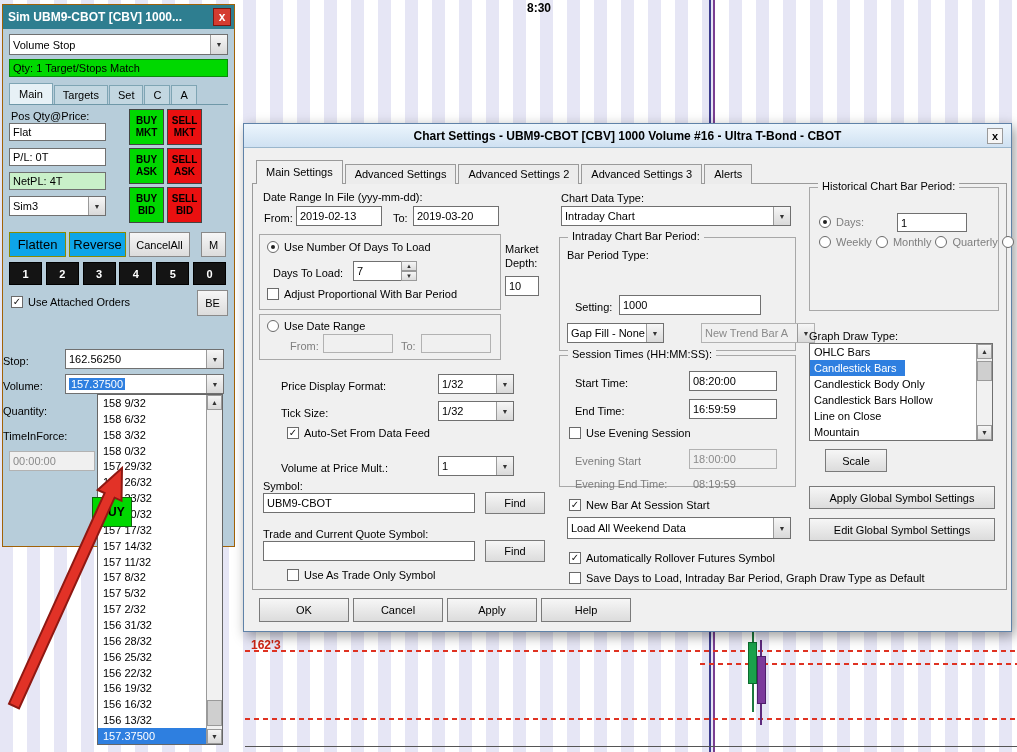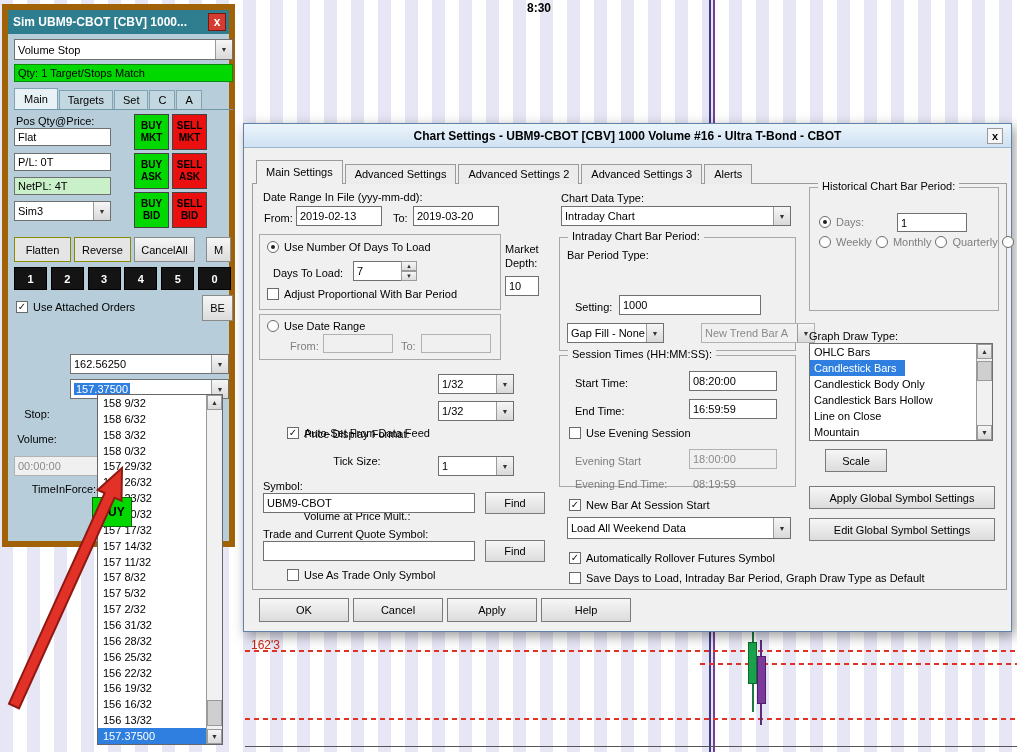--- a/index.html
+++ b/index.html
@@ -1,29 +1,29 @@
 <!DOCTYPE html>
 <html><head>
 <meta charset="utf-8">
 <style>
   *{margin:0;padding:0;box-sizing:border-box;}
   body{font-family:"Liberation Sans",sans-serif;background:#777;}
   #screen{position:relative;width:1017px;height:752px;overflow:hidden;background:#fff;font-size:11px;color:#000;}
   .abs{position:absolute;}
   .lbl{position:absolute;white-space:nowrap;font-size:11px;line-height:14px;}
-  .lbl.r{text-align:center;margin-top:48px;}
+  .lbl.r{text-align:left;}
   .gray{color:#7e7e7e;}
   .stripes{position:absolute;inset:0;z-index:0;
     background:repeating-linear-gradient(90deg,#e6e6f5 0px,#e6e6f5 13px,#ffffff 13px,#ffffff 27px);}
   .vline{position:absolute;top:0;bottom:0;z-index:1;}
   .dash{position:absolute;height:2px;z-index:1;
     background:repeating-linear-gradient(90deg,#df3222 0 5px,transparent 5px 9px);}
   
   .panel{position:absolute;left:2px;top:4px;width:233px;height:543px;background:#b7cdda;
-    border:6px solid #a16207;z-index:10;}
+    border:1px solid #a16207;z-index:10;}
   .ptitle{position:absolute;left:0;top:0;width:100%;height:24px;background:#2e7e90;color:#fff;
     font-weight:bold;font-size:12px;display:flex;align-items:center;padding:0 5px;}
   .ptitle span{max-width:200px;overflow:hidden;white-space:nowrap;}
   .pclose{position:absolute;right:3px;top:3px;width:18px;height:18px;background:#d43c30;
     border:1px solid #7d1610;color:#fff;font-weight:bold;display:flex;align-items:center;
     justify-content:center;font-size:12px;cursor:pointer;}
   .banner{position:absolute;background:#00d800;color:#000;display:flex;align-items:center;
     padding:0 3px;border:1px solid #0a8a0a;}
   .ptabs{position:absolute;display:flex;align-items:flex-end;border-bottom:1px solid #6f98a8;}
   .ptab{padding:3px 8px;background:#c3d7e1;border:1px solid #7fa5b4;border-bottom:none;
@@ -37,22 +37,22 @@
   .combo .cv{flex:1;display:flex;align-items:center;padding:0 3px;overflow:hidden;white-space:nowrap;}
   .combo .ca{width:17px;background:linear-gradient(#f6f6f6,#d9d9d9);border-left:1px solid #9a9a9a;
     display:flex;align-items:center;justify-content:center;font-size:7px;color:#333;cursor:pointer;}
   .combo.dis{background:#f0f0f0;border-color:#b2b2b2;margin-left:32px;}
   .combo.dis .cv{color:#8a8a8a;}
   .hl{background:#2e7fe0;color:#fff;padding:0 2px;}
   .tbtn{position:absolute;display:flex;align-items:center;justify-content:center;text-align:center;
     font-weight:bold;font-size:10px;line-height:12px;border:1px solid #444;cursor:pointer;white-space:normal;}
   .tbtn.g{background:#00d800;}
   .tbtn.rd{background:#ea1010;}
-  .ybtn{position:absolute;background:#e5e5e5;border:1px solid #8a8a00;display:flex;align-items:center;
-    justify-content:center;font-size:11px;cursor:pointer;}
+  .ybtn{position:absolute;background:#0ea5e9;border:1px solid #8a8a00;display:flex;align-items:center;
+    justify-content:center;font-size:13px;cursor:pointer;}
   .gbtn{position:absolute;background:linear-gradient(#f6f6f6,#dcdcdc);border:1px solid #8a8a8a;
     display:flex;align-items:center;justify-content:center;font-size:11px;cursor:pointer;}
   .qtyrow{position:absolute;display:flex;justify-content:space-between;}
   .qbtn{width:33px;height:23px;background:#141414;color:#fff;font-weight:bold;display:flex;
     align-items:center;justify-content:center;border:1px solid #000;cursor:pointer;}
   .chk{position:absolute;display:flex;align-items:center;gap:5px;white-space:nowrap;font-size:11px;cursor:pointer;}
   .cbox{width:12px;height:12px;min-width:12px;border:1px solid #6a6a6a;background:#fff;display:flex;
     align-items:center;justify-content:center;font-size:10px;line-height:10px;color:#111;}
   .rad{position:absolute;display:flex;align-items:center;gap:5px;white-space:nowrap;font-size:11px;cursor:pointer;}
   .rcir{width:12px;height:12px;min-width:12px;border:1px solid #6a6a6a;border-radius:50%;background:#fff;position:relative;}
@@ -105,21 +105,21 @@
 
 <div id="screen">
 
   <div class="stripes"></div>
   <div class="lbl" style="left:527px;top:1px;font-weight:bold;font-size:12px;z-index:1">8:30</div>
   <div class="vline" style="left:709px;width:2px;background:#3c3c8e"></div>
   <div class="vline" style="left:713px;width:2px;background:#7a3f92"></div>
   <div class="dash" style="left:245px;top:650px;width:772px"></div>
   <div class="dash" style="left:700px;top:663px;width:317px"></div>
   <div class="dash" style="left:245px;top:718px;width:772px"></div>
-  <div class="lbl" style="left:251px;top:638px;color:#cf2413;font-weight:normal;font-size:12px;z-index:1">162'3</div>
+  <div class="lbl" style="left:251px;top:638px;color:#cf2413;font-weight:bold;font-size:12px;z-index:1">162'3</div>
   <div class="abs" style="left:752px;top:632px;width:2px;height:80px;background:#1d7a3e;z-index:1"></div>
   <div class="abs" style="left:748px;top:642px;width:9px;height:42px;background:#1aa14b;border:1px solid #0c6b2e;z-index:1"></div>
   <div class="abs" style="left:760px;top:640px;width:2px;height:85px;background:#5d2a7e;z-index:1"></div>
   <div class="abs" style="left:757px;top:656px;width:9px;height:48px;background:#7b3a9c;border:1px solid #4e1f6b;z-index:1"></div>
   <div class="abs" style="left:245px;top:746px;width:772px;height:1px;background:#555;z-index:1"></div>
 
   <div class="panel">
     <div class="ptitle">
       <span>Sim UBM9-CBOT [CBV]  1000...</span>
     </div>

